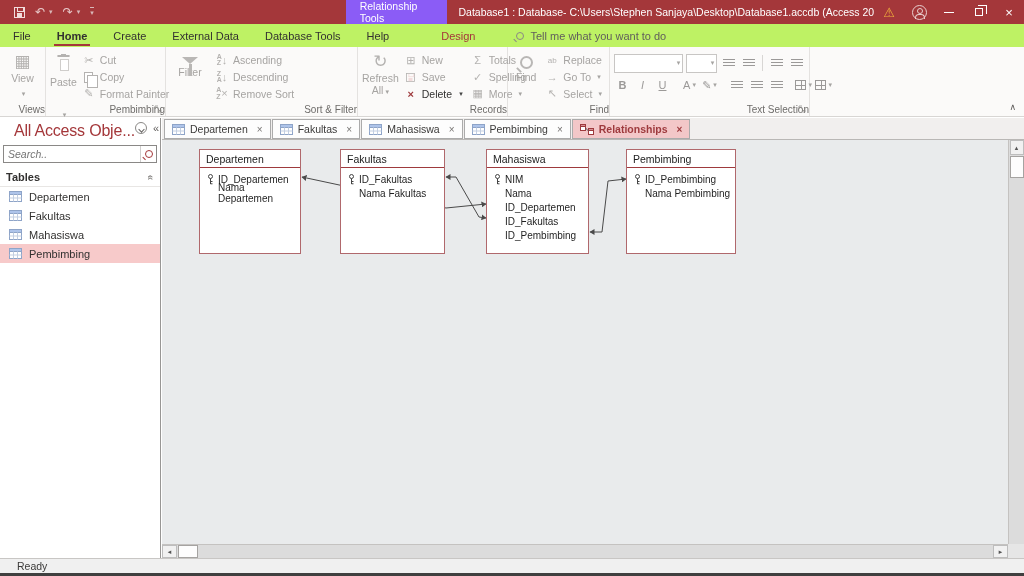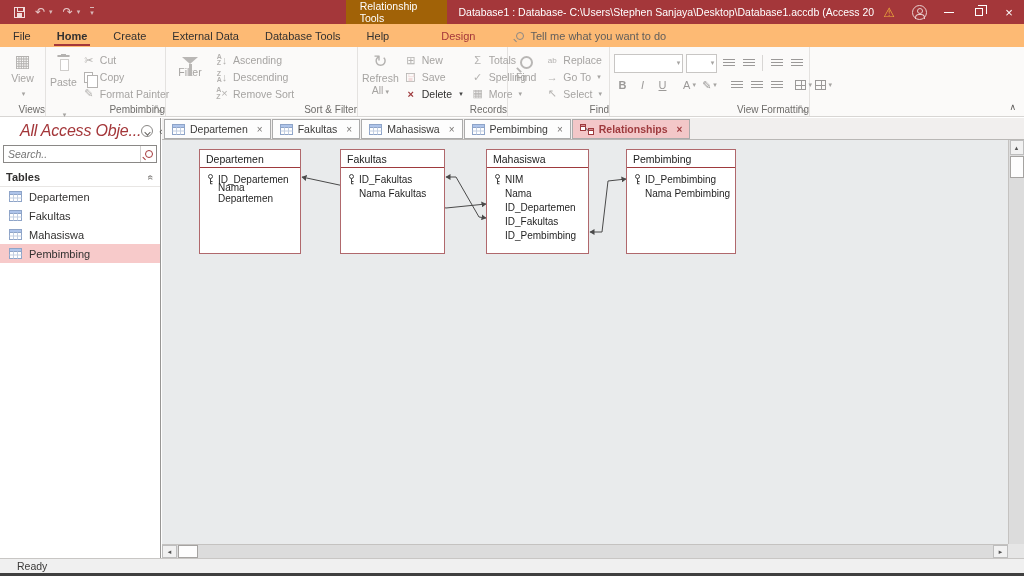--- a/index.html
+++ b/index.html
@@ -7,35 +7,35 @@
   body { font-family:"Liberation Sans", sans-serif; position:relative; background:#fff; font-size:11px; color:#323130; }
 
   
   .titlebar { position:absolute; left:0; top:0; width:1024px; height:24px; background:#a4373a; color:#fff; display:flex; align-items:center; }
   .qat { display:flex; align-items:center; gap:10px; padding-left:14px; }
   .qat .g { color:#e8c9c9; font-size:12px; line-height:1; cursor:default; }
   .qat .dd-mini { font-size:7px; color:#d9b8b8; margin-left:-6px; }
   .floppy { width:11px; height:11px; border:1px solid #f2dcdc; position:relative; display:inline-block; }
   .floppy::before { content:""; position:absolute; left:2px; top:0; width:5px; height:3px; border:1px solid #f2dcdc; border-top:none; }
   .floppy::after { content:""; position:absolute; left:2px; bottom:0; width:5px; height:4px; background:#f2dcdc; }
-  .ctx-tools { margin-left:252px; height:24px; display:flex; align-items:center; padding:0 14px; background:#a16207; font-size:10.5px; color:#fff; }
+  .ctx-tools { margin-left:252px; height:24px; display:flex; align-items:center; padding:0 14px; background:#8b5cf6; font-size:10.5px; color:#fff; }
   .win-title { margin-left:12px; font-size:10.5px; color:#fff; white-space:nowrap; overflow:hidden; max-width:420px; }
   .tb-right { margin-left:auto; display:flex; align-items:center; }
   .tb-btn { width:30px; height:24px; display:flex; align-items:center; justify-content:center; color:#fff; }
   .warn { color:#f2b33c; font-size:13px; }
   .person { width:15px; height:15px; border:1px solid #e9cfcf; border-radius:50%; position:relative; }
   .person::before { content:""; position:absolute; left:4.5px; top:2.5px; width:4px; height:4px; border:1px solid #e9cfcf; border-radius:50%; }
   .person::after { content:""; position:absolute; left:2.5px; top:8px; width:8px; height:4px; border:1px solid #e9cfcf; border-bottom:none; border-radius:4px 4px 0 0; }
   .min-bar { width:10px; height:1px; background:#fff; }
   .restore { width:8px; height:8px; border:1px solid #fff; position:relative; }
   .restore::before { content:""; position:absolute; left:2px; top:-4px; width:8px; height:8px; border:1px solid #fff; border-left:none; border-bottom:none; }
   .close-x { font-size:13px; }
 
   
-  .ribbontabs { position:absolute; left:0; top:24px; width:1024px; height:23px; background:#fdba74; display:flex; align-items:center; }
+  .ribbontabs { position:absolute; left:0; top:24px; width:1024px; height:23px; background:#bef264; display:flex; align-items:center; }
   .rtab { padding:0 13px; height:23px; display:flex; align-items:center; color:#323130; font-size:11px; }
   .rtab.active { font-weight:bold; position:relative; }
   .rtab.active::after { content:""; position:absolute; left:10px; right:10px; bottom:1px; height:2px; background:#a4373a; }
   .rtab.ctx { color:#a4373a; margin-left:26px; }
   .tellme { display:flex; align-items:center; gap:6px; margin-left:28px; color:#605e5c; }
   .mag { width:8px; height:8px; border:1.4px solid #8a8886; border-radius:50%; position:relative; display:inline-block; }
   .mag::after { content:""; position:absolute; width:4px; height:1.4px; background:#8a8886; left:-4px; top:7px; transform:rotate(45deg); }
 
   
   .ribbon { position:absolute; left:0; top:47px; width:1024px; height:70px; background:#fbfaf9; border-bottom:1px solid #d8d6d4; display:flex; }
@@ -68,21 +68,21 @@
   .tfbtn { min-width:17px; height:17px; display:flex; align-items:center; justify-content:center; color:#9b9998; font-size:11px; }
   .tfsep { width:1px; height:16px; background:#d8d6d4; margin:0 2px; }
   .mini-lines { width:12px; height:9px; background:repeating-linear-gradient(to bottom,#9b9998 0 1px,transparent 1px 3px); }
   .mini-grid { width:12px; height:10px; border:1px solid #9b9998; background:
       linear-gradient(#9b9998,#9b9998) 5px 0/1px 100% no-repeat,
       linear-gradient(#9b9998,#9b9998) 0 4px/100% 1px no-repeat; }
   .collapse-rb { position:absolute; right:8px; bottom:4px; color:#605e5c; font-size:9px; }
 
   
   .navpane { position:absolute; left:0; top:118px; width:161px; bottom:18px; background:#fff; border-right:1px solid #989694; }
-  .np-head { display:flex; align-items:center; padding:4px 6px 2px 20px;font-style:italic; }
+  .np-head { display:flex; align-items:flex-start; padding:4px 6px 2px 14px; }
   .np-title { color:#a4373a; font-size:16px; letter-spacing:-.2px; white-space:nowrap; }
   .np-icons { margin-left:auto; display:flex; align-items:center; gap:6px; color:#605e5c; }
   .circ-dd { width:12px; height:12px; border:1px solid #8a8886; border-radius:50%; position:relative; }
   .circ-dd::after { content:""; position:absolute; left:3px; top:3.5px; width:4px; height:4px; border-right:1.3px solid #605e5c; border-bottom:1.3px solid #605e5c; transform:rotate(45deg) scale(.9); }
   .np-search { margin:3px 3px 4px 3px; height:18px; border:1px solid #8a8886; display:flex; align-items:center; }
   .np-search input { flex:1; border:none; outline:none; font-style:italic; font-size:10.5px; color:#767472; padding:0 4px; font-family:"Liberation Sans",sans-serif; background:transparent; min-width:0; }
   .np-mag { width:16px; height:16px; border-left:1px solid #d0cecd; display:flex; align-items:center; justify-content:center; }
   .np-mag .mag { border-color:#a4373a; }
   .np-mag .mag::after { background:#a4373a; }
   .np-group { display:flex; align-items:center; padding:4px 6px 3px 6px; font-weight:bold; color:#323130; border-bottom:1px solid #e8e6e4; }
@@ -340,21 +340,21 @@
           <span class="mini-lines"></span>
         </span>
       <span class="tfsep"></span>
       <span class="tfbtn dd">
           <span class="mini-grid"></span>
         </span>
       <span class="tfbtn dd">
           <span class="mini-grid"></span>
         </span>
     </div>
-    <div class="rgroup-label">View Formatting</div>
+    <div class="rgroup-label">Text Selection</div>
     <svg class="dlg" viewBox="0 0 9 9">
         <path d="M1,1 L1,4 M1,1 L4,1" stroke="#8a8886" fill="none"></path>
         <path d="M3.5,3.5 L7,7 M7,4.5 L7,7 L4.5,7" stroke="#8a8886" fill="none"></path>
       </svg>
   </div>
 
   <div style="position:relative; flex:1; border-right:none;">
     <span class="collapse-rb">∧</span>
   </div>
 </div>

